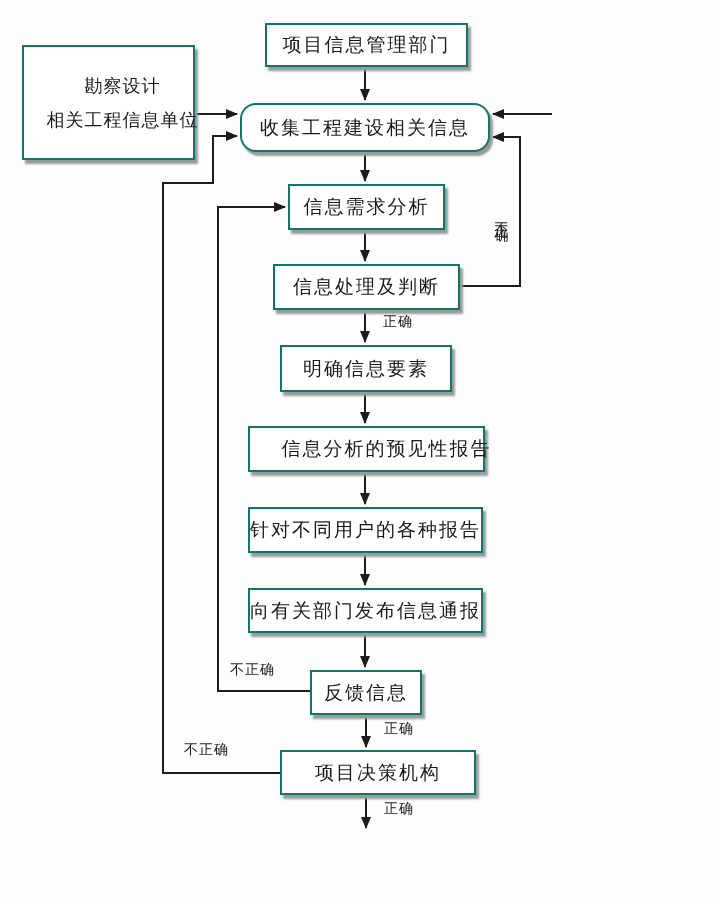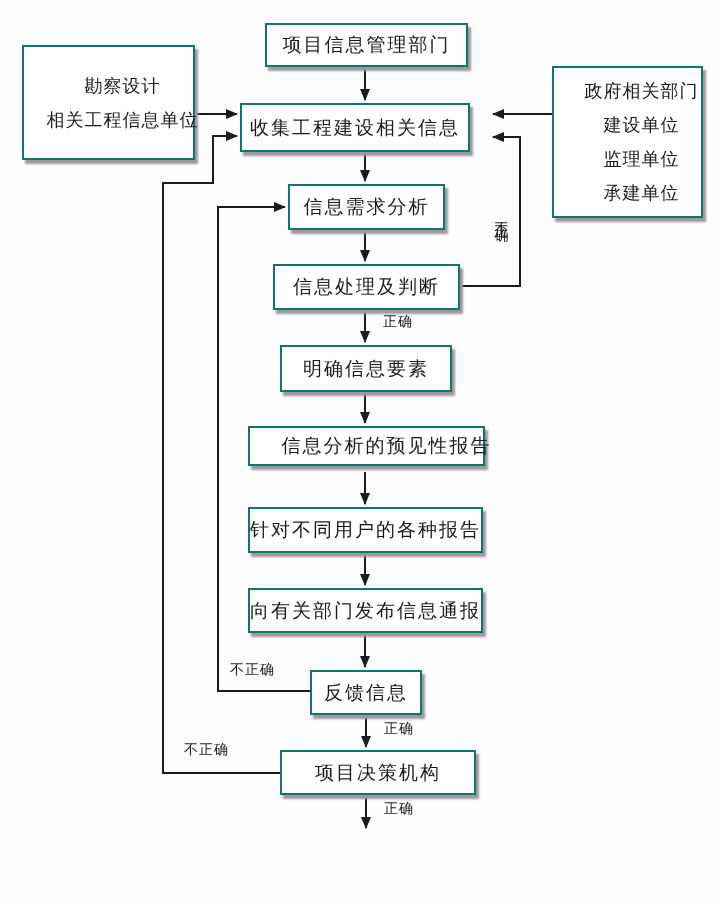--- a/index.html
+++ b/index.html
@@ -81,36 +81,30 @@
     </g>
   </svg>
 
   <div class="node" style="left:265px; top:23px; width:203px; height:44px;">项目信息管理部门</div>
 
   <div class="node multi" style="left:22px; top:45px; width:173px; height:115px;">
     <div class="line">勘察设计</div>
     <div class="line">相关工程信息单位</div>
   </div>
 
-  <div class="node" style="left:240px; top:103px; width:230px; height:49px;">收集工程建设相关信息</div>
+  <div class="node" style="left:240px; top:103px; width:250px; height:49px;border-radius:16px;">收集工程建设相关信息</div>
 
-  <div class="node multi" style="left:552px; top:66px; width:151px; height:152px;">
-    <div class="line">政府相关部门</div>
-    <div class="line">建设单位</div>
-    <div class="line">监理单位</div>
-    <div class="line">承建单位</div>
-  </div>
 
   <div class="node" style="left:288px; top:184px; width:157px; height:46px;">信息需求分析</div>
 
   <div class="node" style="left:273px; top:264px; width:187px; height:46px;">信息处理及判断</div>
 
   <div class="node" style="left:280px; top:345px; width:172px; height:47px;">明确信息要素</div>
 
-  <div class="node" style="left:248px; top:426px; width:237px; height:40px;padding-left:40px;">信息分析的预见性报告</div>
+  <div class="node" style="left:248px; top:426px; width:237px; height:46px;padding-left:40px;">信息分析的预见性报告</div>
 
   <div class="node" style="left:248px; top:507px; width:235px; height:46px;">针对不同用户的各种报告</div>
 
   <div class="node" style="left:248px; top:588px; width:235px; height:45px;">向有关部门发布信息通报</div>
 
   <div class="node" style="left:310px; top:670px; width:112px; height:45px;">反馈信息</div>
 
   <div class="node" style="left:280px; top:750px; width:196px; height:45px;">项目决策机构</div>
 
 

